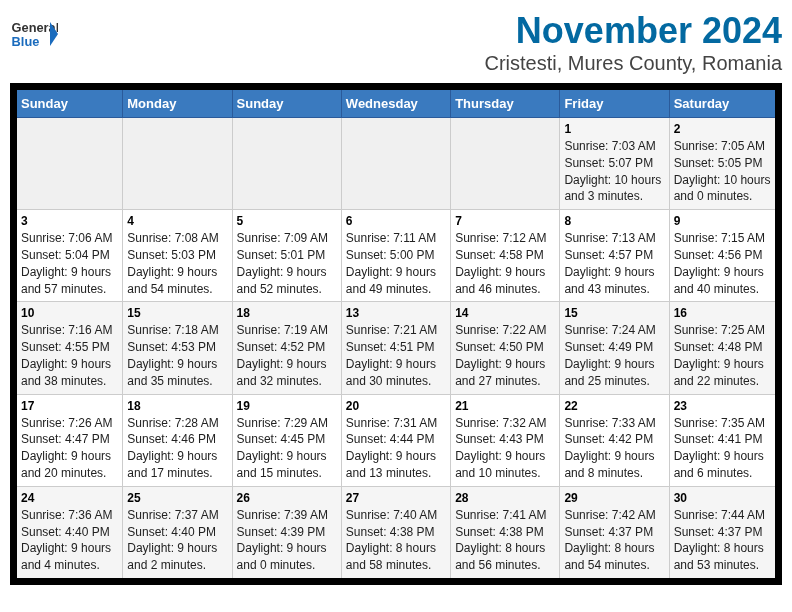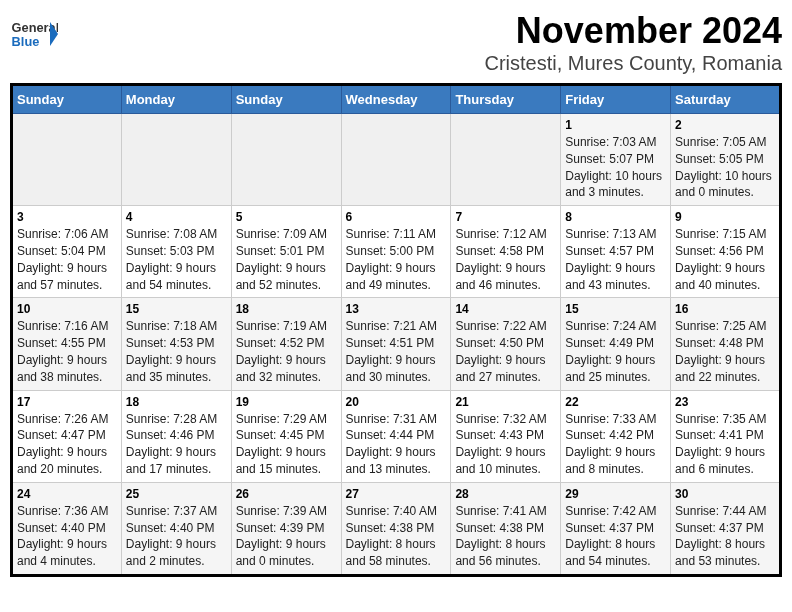--- a/index.html
+++ b/index.html
@@ -15,30 +15,30 @@
       align-items: flex-start;
       justify-content: space-between;
       margin-bottom: 8px;
     }
     .title-block {
       text-align: right;
     }
     .month-title {
       font-size: 36px;
       font-weight: bold;
-      color: #000000;
+      color: #0369a1;
     }
     .location-title {
       font-size: 20px;
       color: #444;
     }
     .calendar {
       width: 100%;
       border-collapse: collapse;
-      border: 3px solid #000000;
+      border: 7px solid #000000;
     }
     .calendar th {
       background: #3a7abf;
       color: #fff;
       font-size: 13px;
       font-weight: bold;
       padding: 6px 4px;
       text-align: left;
       border: 1px solid #2a5a9a;
     }

